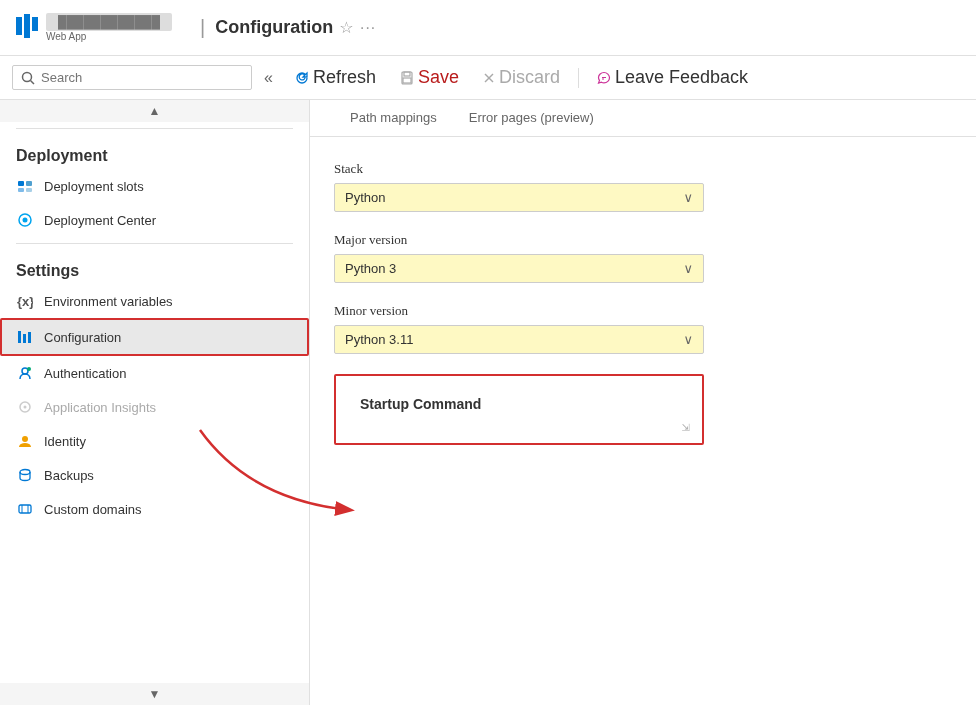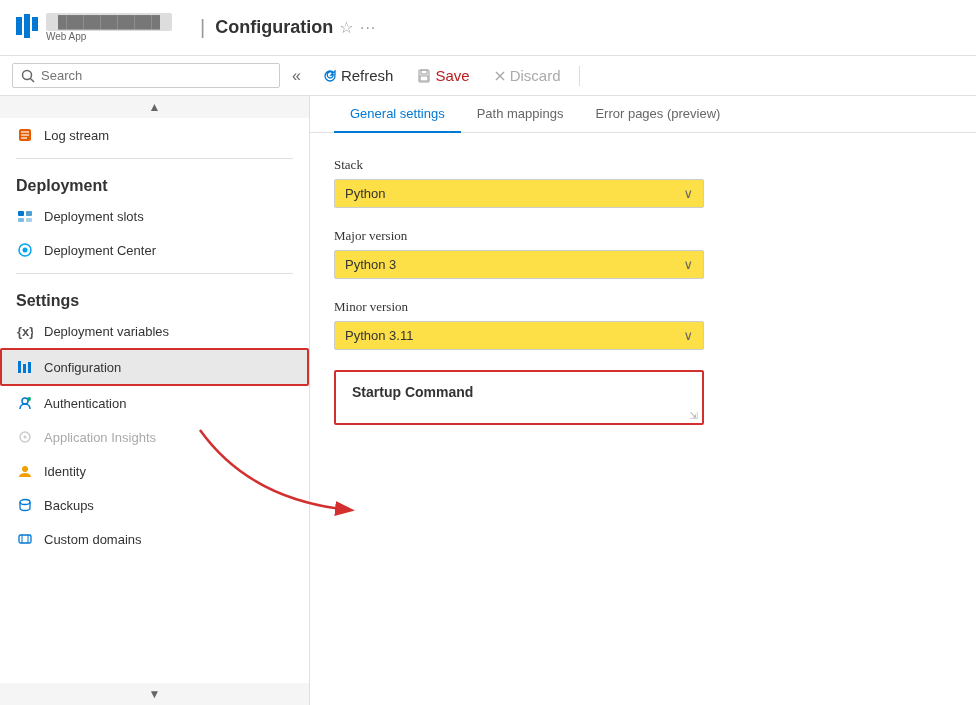--- a/index.html
+++ b/index.html
@@ -15,25 +15,25 @@
     .logo-bar:nth-child(3) { height: 14px; }
     .header-divider { color: #999; font-size: 20px; margin: 0 10px; font-weight: 300; }
     .header-title { font-size: 18px; font-weight: 600; color: #333; }
     .header-app-name { color: #aaa; background: #eee; padding: 2px 8px; border-radius: 2px; margin-right: 6px; font-size: 14px; }
     .header-star { color: #999; font-size: 16px; margin: 0 6px; cursor: pointer; }
     .header-dots { color: #999; font-size: 16px; cursor: pointer; }
     .header-logo-text { display: flex; flex-direction: column; }
 
     
     .toolbar { display: flex; align-items: center; padding: 6px 12px; border-bottom: 1px solid #e0e0e0; background: #fff; gap: 4px; flex-shrink: 0; }
-    .search-box { display: flex; align-items: center; border: 1px solid #ccc; border-radius: 2px; padding: 4px 8px; gap: 6px; width: 268px; background: #fff; }
+    .search-box { display: flex; align-items: center; border: 1px solid #ccc; border-radius: 2px; padding: 4px 8px; gap: 6px; width: 240px; background: #fff; }
     .search-box input { border: none; outline: none; font-size: 13px; color: #333; width: 100%; }
     .search-icon-svg { color: #666; flex-shrink: 0; }
     .collapse-btn { border: none; background: none; cursor: pointer; padding: 4px 8px; color: #666; font-size: 16px; }
-    .toolbar-btn { display: flex; align-items: center; gap: 4px; padding: 5px 10px; border: none; background: none; cursor: pointer; color: #333; font-size: 15px; }
+    .toolbar-btn { display: flex; align-items: center; gap: 4px; padding: 5px 10px; border: none; background: none; cursor: pointer; color: #333; font-size: 18px; }
     .toolbar-btn.disabled { color: #aaa; cursor: default; }
     .toolbar-separator { width: 1px; height: 20px; background: #ddd; margin: 0 4px; }
 
     
     .main { display: flex; flex: 1; overflow: hidden; }
 
     
     .sidebar { width: 310px; border-right: 1px solid #e0e0e0; overflow-y: auto; flex-shrink: 0; background: #fff; position: relative; }
     .sidebar-scroll-btn { width: 100%; text-align: center; padding: 4px; color: #666; border: none; background: #f5f5f5; cursor: pointer; font-size: 12px; }
     .sidebar-section { padding: 12px 16px 4px; font-weight: 600; font-size: 16px; color: #333; }
@@ -45,23 +45,23 @@
 
     
     .content { flex: 1; overflow-y: auto; padding: 0; }
     .content-tabs { display: flex; border-bottom: 1px solid #e0e0e0; padding: 0 24px; background: #fff; }
     .content-tab { padding: 10px 16px; cursor: pointer; color: #666; font-size: 13px; border-bottom: 2px solid transparent; margin-bottom: -1px; }
     .content-tab.active { color: #0078d4; border-bottom: 2px solid #0078d4; font-weight: 500; }
     .content-body { padding: 24px; }
     .section-title { font-size: 16px; font-weight: 600; margin-bottom: 20px; color: #333; }
     .field-group { margin-bottom: 20px; }
     .field-label { font-size: 13px; color: #333; margin-bottom: 6px; font-weight: 400; font-family: Liberation Serif, serif; }
-    .field-select { display: flex; align-items: flex-end; justify-content: space-between; border: 1px solid #ccc; border-radius: 2px; padding: 6px 10px; width: 370px; cursor: pointer; background: #fde047; }
+    .field-select { display: flex; align-items: flex-end; justify-content: space-between; border: 1px solid #ccc; border-radius: 2px; padding: 6px 10px; width: 370px; cursor: pointer; background: #fef9c3; }
     .field-select .chevron { color: #666; }
-    .startup-box { border: 2px solid #d32f2f; border-radius: 2px; padding: 0; width: 370px; }
+    .startup-box { border: 2px solid #d32f2f; border-radius: 2px; padding: 8px; width: 370px; }
     .startup-title { font-size: 14px; font-weight: 600; padding: 12px 16px 8px; color: #333; background: #fff; }
     .startup-textarea { width: 100%; border: none; outline: none; padding: 8px 16px 16px; font-size: 13px; color: #333; resize: none; min-height: 70px; font-family: 'Segoe UI', Arial, sans-serif; line-height: 1.5; }
     .resize-handle { display: flex; justify-content: flex-end; padding: 2px 4px; background: #fff; }
     .resize-icon { color: #aaa; font-size: 10px; }
 
     
     ::-webkit-scrollbar { width: 6px; }
     ::-webkit-scrollbar-thumb { background: #ccc; border-radius: 3px; }
 
     
@@ -120,39 +120,35 @@
   <button class="toolbar-btn disabled">
     <svg width="12" height="12" viewBox="0 0 12 12">
       <line x1="2" y1="2" x2="10" y2="10" stroke="#aaa" stroke-width="1.5"></line>
       <line x1="10" y1="2" x2="2" y2="10" stroke="#aaa" stroke-width="1.5"></line>
     </svg>
     <span style="color:#aaa;">Discard</span>
   </button>
 
   <div class="toolbar-separator"></div>
 
+  <button class="toolbar-btn">
+    <svg width="14" height="14" viewBox="0 0 14 14" fill="none">
+      <path d="M7 1.5C4 1.5 1.5 3.7 1.5 6.5c0 1.1.4 2.1 1 2.9L1.5 12l3-.8c.7.4 1.6.6 2.5.6 3 0 5.5-2.2 5.5-5S10 1.5 7 1.5z" stroke="#cc3399" stroke-width="1.2"></path>
+      <path d="M5 6.5h4M5 8h2" stroke="#cc3399" stroke-width="1"></path>
+    </svg>
+    <span>Leave Feedback</span>
+  </button>
 </div>
 
 <div class="main">
 
   <div class="sidebar">
     <button class="sidebar-scroll-btn">▲</button>
 
     
-    <div class="sidebar-item">
-      <div class="item-icon">
-        <svg width="16" height="16" viewBox="0 0 16 16">
-            <rect x="2" y="2" width="12" height="12" rx="2" fill="#e65c00"></rect>
-            <line x1="4" y1="5" x2="12" y2="5" stroke="white" stroke-width="1.2"></line>
-            <line x1="4" y1="8" x2="12" y2="8" stroke="white" stroke-width="1.2"></line>
-            <line x1="4" y1="11" x2="10" y2="11" stroke="white" stroke-width="1.2"></line>
-          </svg>
-      </div>
-      <span>Log stream</span>
-    </div>
 
     <div class="sidebar-divider"></div>
     <div class="sidebar-section">Deployment</div>
 
     <div class="sidebar-item">
       <div class="item-icon">
         <svg width="16" height="16" viewBox="0 0 16 16">
             <rect x="1" y="3" width="6" height="5" rx="1" fill="#0078d4"></rect>
             <rect x="9" y="3" width="6" height="5" rx="1" fill="#50a0d0"></rect>
             <rect x="1" y="10" width="6" height="4" rx="1" fill="#0078d4" opacity="0.5"></rect>
@@ -174,21 +170,21 @@
 
     <div class="sidebar-divider"></div>
     <div class="sidebar-section">Settings</div>
 
     <div class="sidebar-item">
       <div class="item-icon">
         <svg width="16" height="16" viewBox="0 0 16 16">
             <text x="0" y="13" font-size="13" font-weight="bold" fill="#555">{x}</text>
           </svg>
       </div>
-      <span>Deployment variables</span>
+      <span>Environment variables</span>
     </div>
 
     <div class="sidebar-item active config-highlight" style="border:2px solid #d32f2f; border-radius:2px; padding-left:14px;">
       <div class="item-icon">
         <svg width="16" height="16" viewBox="0 0 16 16">
           <rect x="1" y="2" width="3" height="12" fill="#0078d4"></rect>
           <rect x="6" y="5" width="3" height="9" fill="#0078d4"></rect>
           <rect x="11" y="3" width="3" height="11" fill="#0078d4"></rect>
         </svg>
       </div>
@@ -246,21 +242,20 @@
       </div>
       <span>Custom domains</span>
     </div>
 
     <button class="sidebar-scroll-btn" style="position:absolute;bottom:0;width:100%;">▼</button>
   </div>
 
   <div class="content">
 
     <div class="content-tabs">
-      <div class="content-tab active">General settings</div>
       <div class="content-tab">Path mappings</div>
       <div class="content-tab">Error pages (preview)</div>
     </div>
 
     <div class="content-body">
 
       <div class="field-group">
         <div class="field-label">Stack</div>
         <div class="field-select">
           <span>Python</span>

